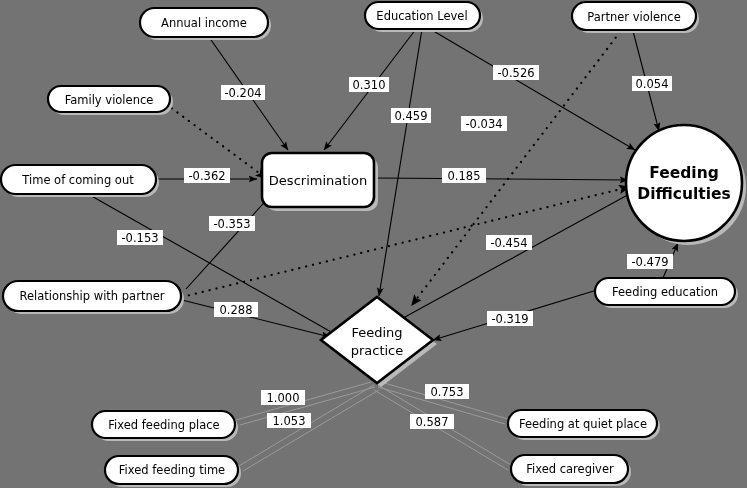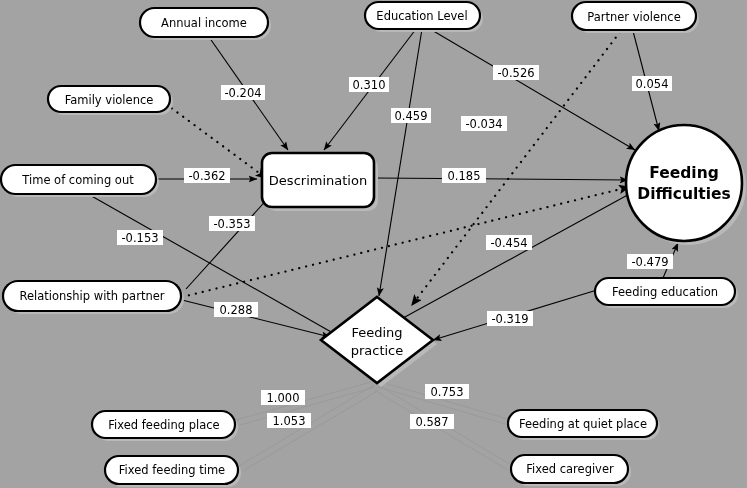--- a/index.html
+++ b/index.html
@@ -8,21 +8,21 @@
     padding: 0;
     background: #ffffff;
   }
   body {
     font-family: "DejaVu Sans", "Liberation Sans", sans-serif;
   }
   #diagram-root {
     position: relative;
     width: 747px;
     height: 488px;
-    background: #a3a3a3;
+    background: #737373;
     overflow: hidden;
   }
   #sem-svg {
     position: absolute;
     left: 0;
     top: 0;
     width: 747px;
     height: 488px;
   }
   .node-text {

